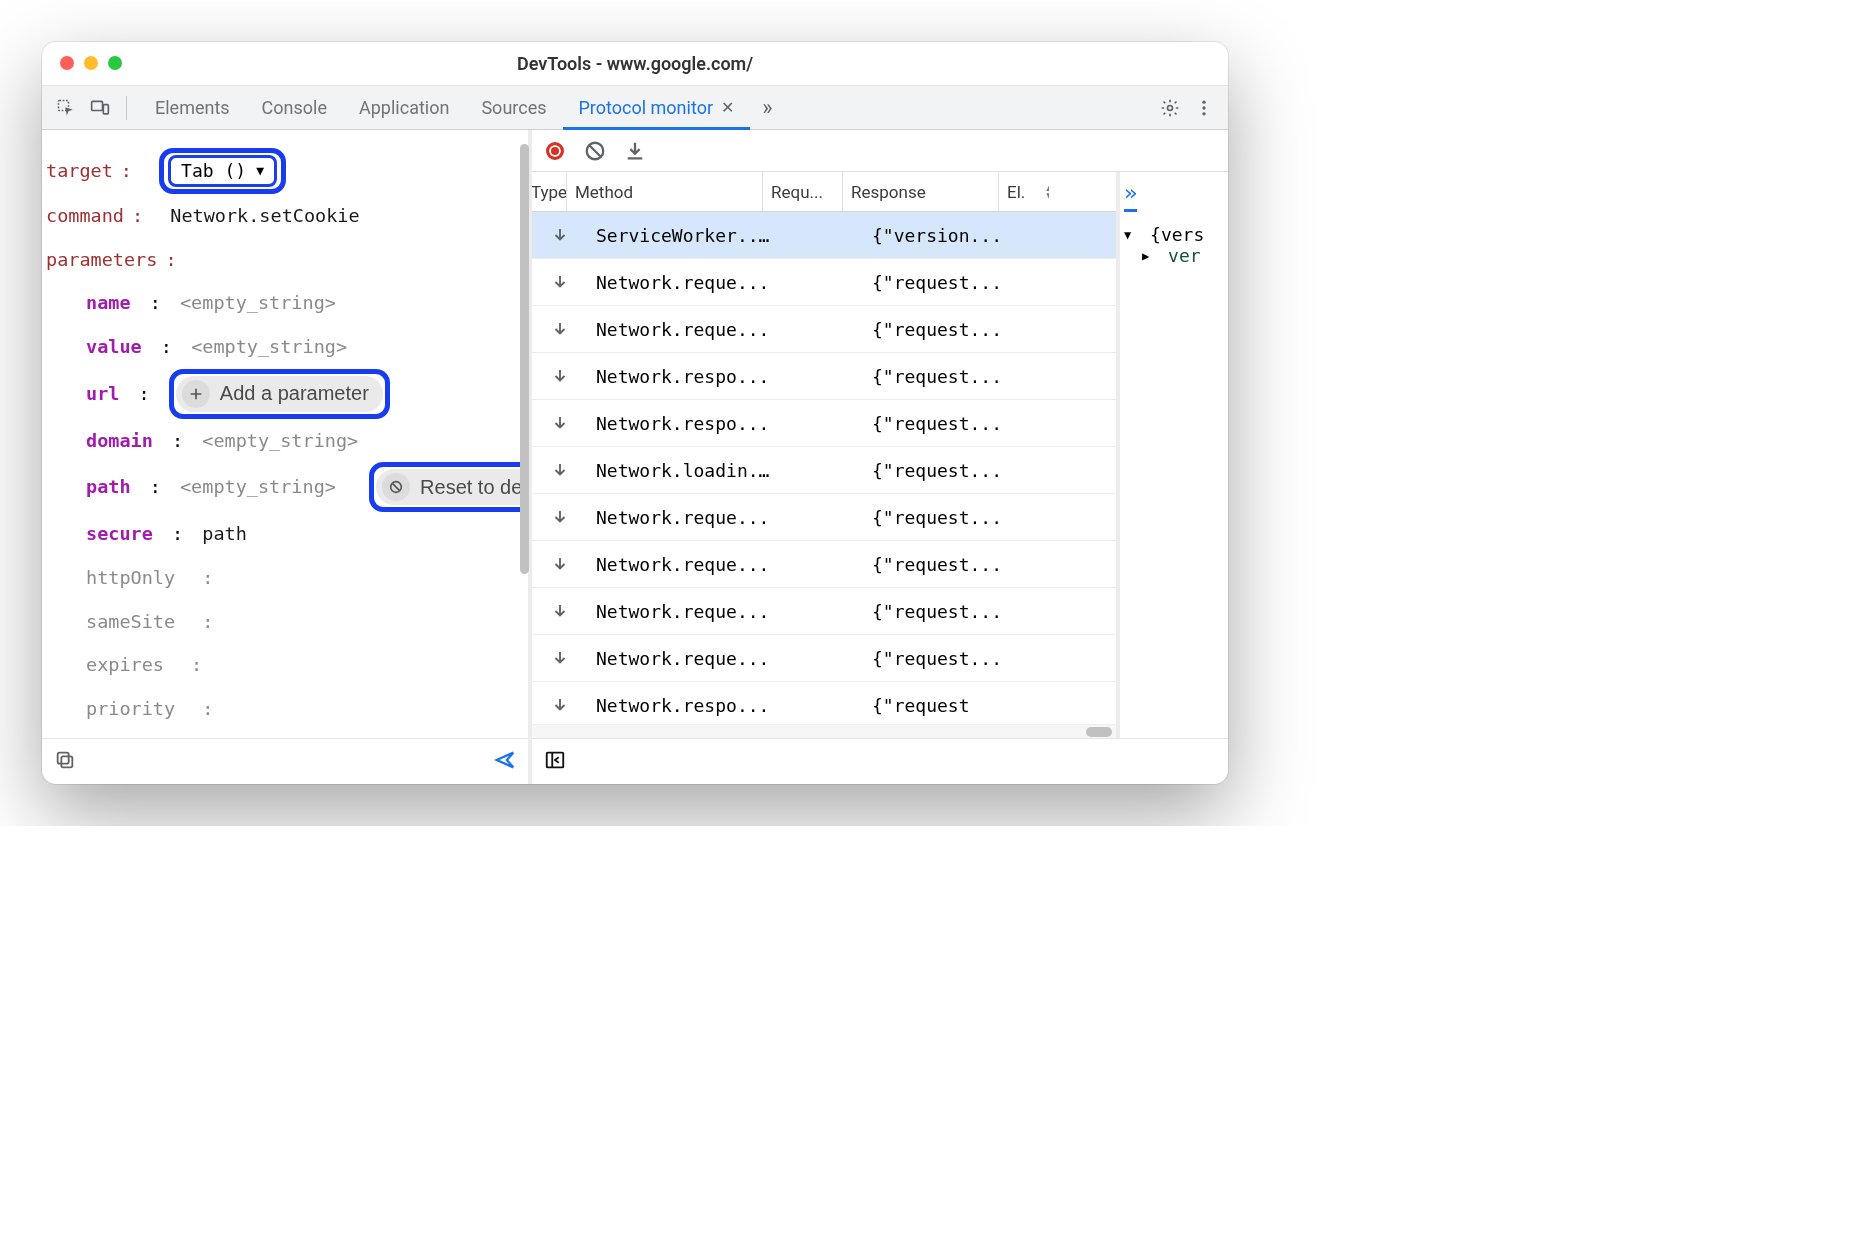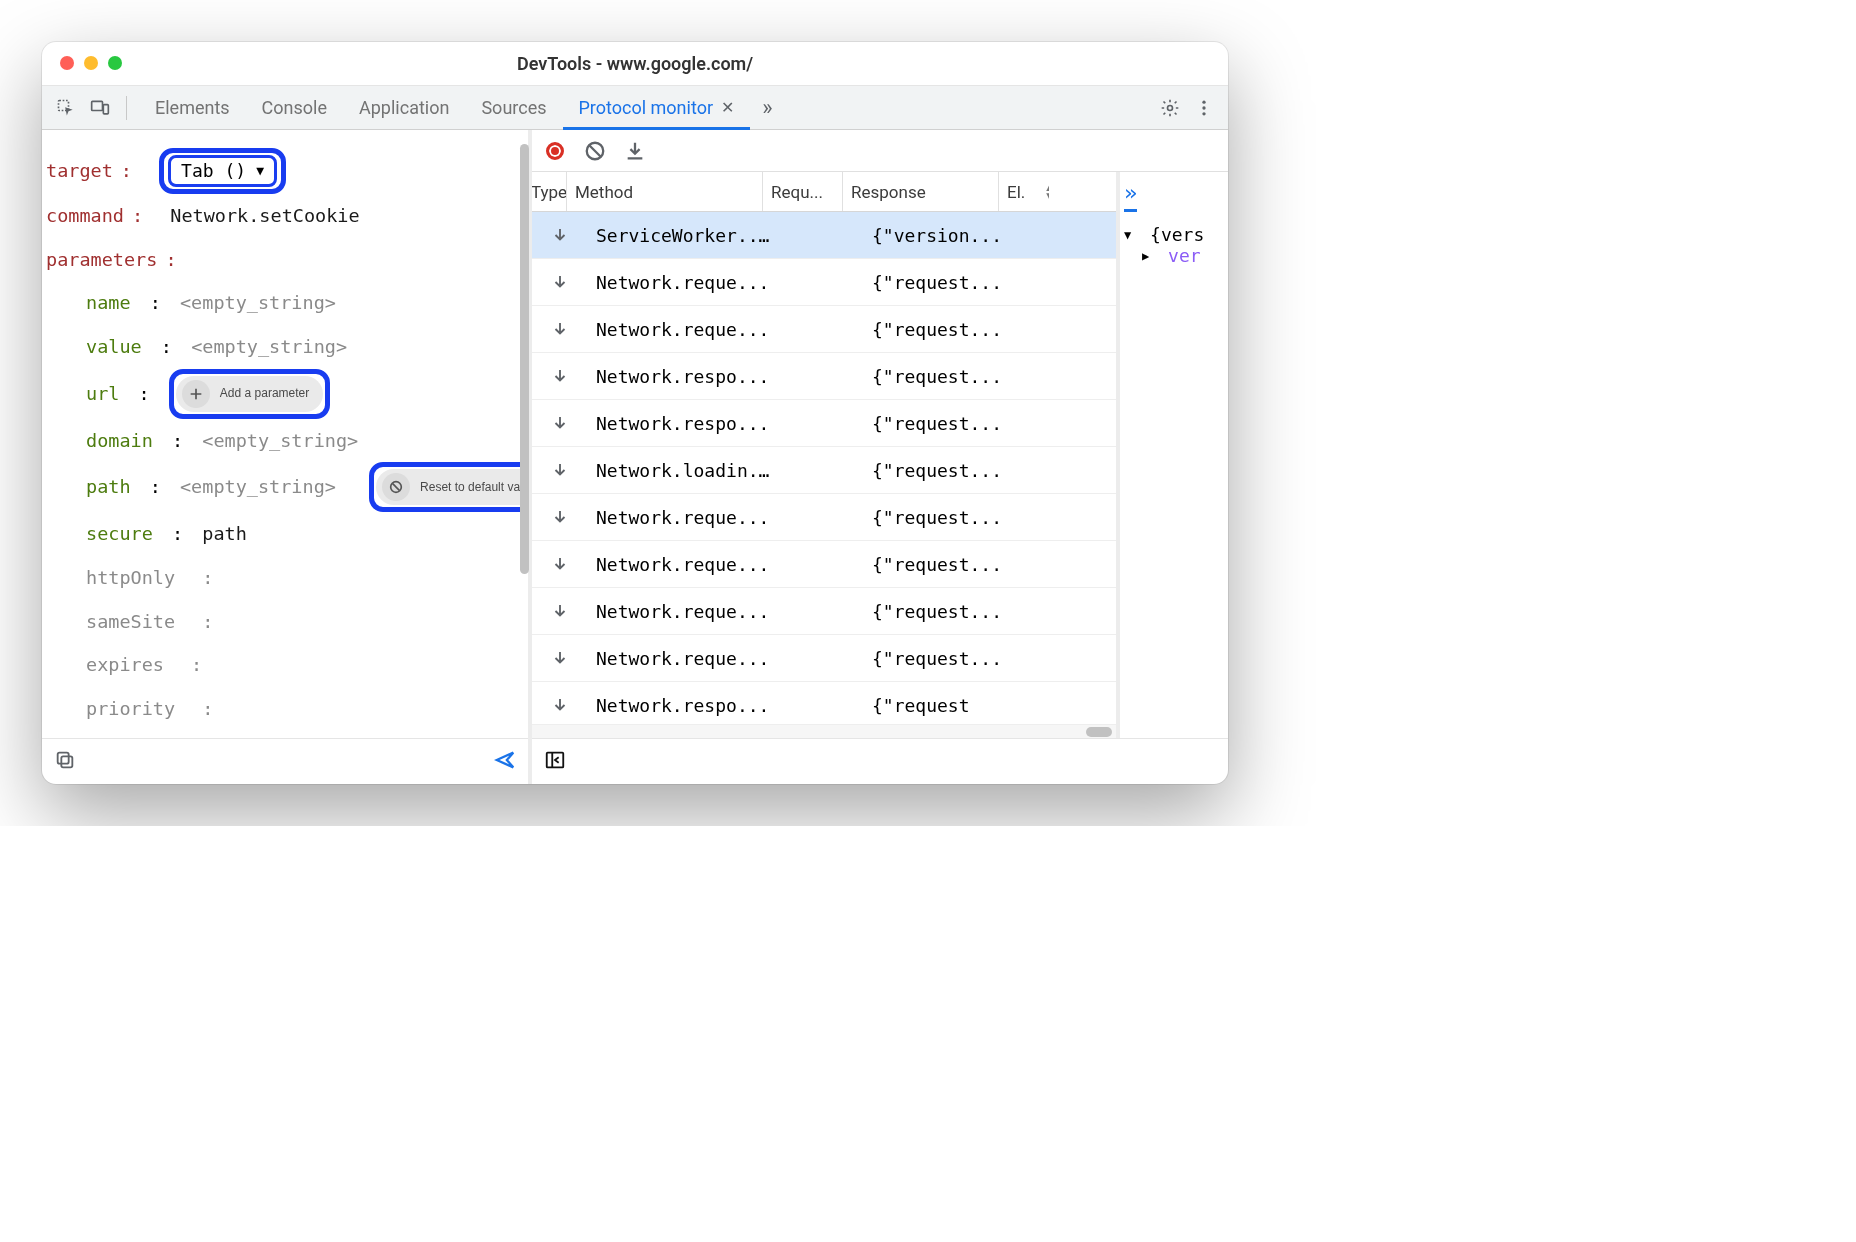--- a/index.html
+++ b/index.html
@@ -46,27 +46,27 @@
   .tab .x{font-size:16px;color:#5f6368;}
   .chev{display:flex;align-items:center;justify-content:center;width:34px;height:34px;color:#5f6368;font-size:22px;}
   .flex-spacer{flex:1;}
   
   .content{flex:1;display:flex;min-height:0;}
   
   .editor{width:490px;display:flex;flex-direction:column;border-right:4px solid #ececec;position:relative;}
   .editor-inner{flex:1;overflow:hidden;padding:18px 4px;font-family:ui-monospace,Menlo,monospace;font-size:18.5px;line-height:2.36;}
   .editor-scroll{position:absolute; right:-1px; top:14px; width:9px; height:430px; background:#c1c1c1;border-radius:5px;}
   .kw{color:#a03030;}
-  .key{color:#4d7c0f;}
+  .key{color:#a21caf;font-weight:bold;}
   .val{color:#1a1a1a;}
   .placeholder{color:#8a8a8a;}
   .chip-select{display:inline-flex;align-items:center;border:3px solid #1a3ef0;border-radius:8px;padding:0 10px;height:32px;font-family:inherit;font-size:18px;color:#000;gap:10px;}
   .chip-select .caret{font-size:13px;}
   .param-row{display:flex;align-items:center;gap:8px;white-space:nowrap;}
-  .badge{display:inline-flex;align-items:center;gap:10px;background:#eaeaea;border-radius:22px;height:36px;padding:0 14px 0 6px;font-family:-apple-system,sans-serif;font-size:12px;color:#4a4a4a;}
+  .badge{display:inline-flex;align-items:center;gap:10px;background:#eaeaea;border-radius:22px;height:36px;padding:0 14px 0 6px;font-family:-apple-system,sans-serif;font-size:20px;color:#4a4a4a;}
   .badge .circ{width:28px;height:28px;border-radius:50%;background:#dcdcdc;display:flex;align-items:center;justify-content:center;}
   .badge .circ svg{width:16px;height:16px;color:#555;}
   .highlight-box{border:5px solid #183cf0; border-radius:14px;display:inline-flex;align-items:flex-end;padding:2px;}
   .highlight-box.inline{padding:2px 4px;}
   .indent{padding-left:40px;}
   .editor-footer{height:46px;border-top:1px solid #e5e5e5;display:flex;align-items:center;justify-content:space-between;padding:0 12px;}
   .editor-footer svg{width:22px;height:22px;}
   .send-btn{color:#1a73e8;}
   .copy-btn{color:#5f6368;}
   
@@ -96,21 +96,21 @@
   .cell.req{flex:0 0 80px;}
   .cell.resp{flex:0 0 156px;}
   .cell.el{flex:0 0 50px;}
   .grid-scroll-h{height:14px;background:#f6f6f6;border-top:1px solid #eee;display:flex;justify-content:flex-end;align-items:center;}
   .grid-scroll-thumb{width:26px;height:10px;background:#c1c1c1;border-radius:5px;margin-right:4px;}
   .detail-pane{width:108px;padding:6px 4px;font-family:ui-monospace,Menlo,monospace;font-size:18px;overflow:hidden;}
   .detail-tabs{display:flex;align-items:center;height:36px;gap:8px;}
   .detail-tabs .chev2{color:#1a73e8;font-size:22px;border-bottom:3px solid #1a73e8;padding-bottom:4px;}
   .tree-row{display:flex;align-items:center;gap:4px;white-space:nowrap;overflow:hidden;}
   .tri{font-size:12px;}
-  .attr{color:#8b5cf6;}
+  .attr{color:#14532d;}
   .right-footer{height:46px;border-top:1px solid #e5e5e5;display:flex;align-items:center;padding:0 12px;}
   .right-footer svg{width:22px;height:22px;color:#111;}
 </style>
 </head>
 <body>
 
 <div class="window">
 
   <div class="titlebar">
     <div class="traffic">

